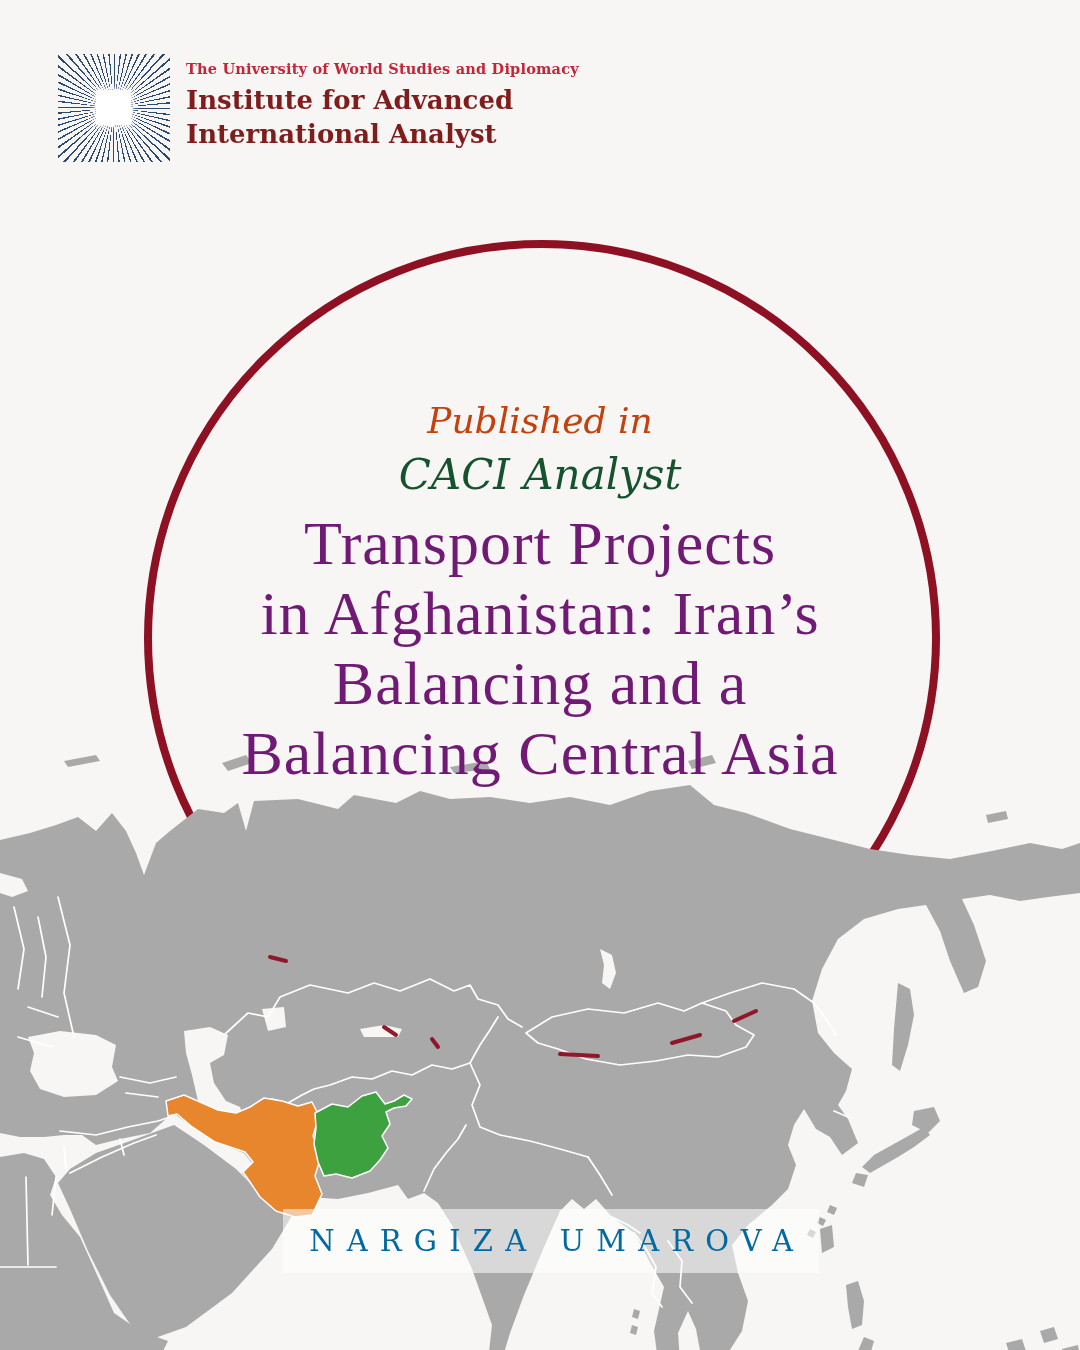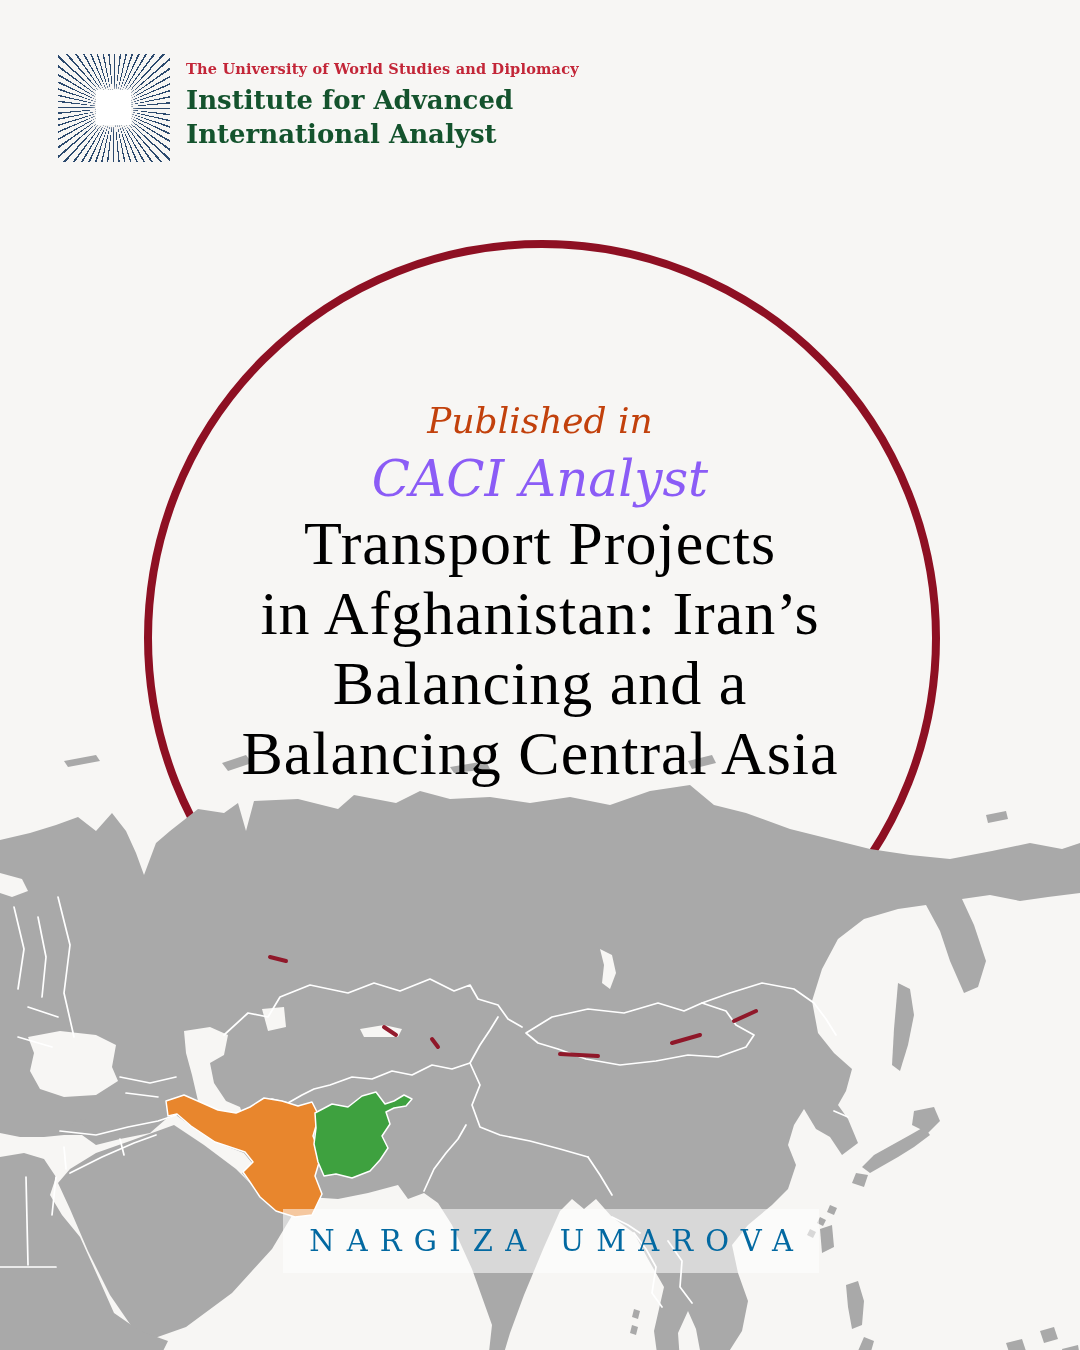--- a/index.html
+++ b/index.html
@@ -15,40 +15,40 @@
   .logo-mark .core{
     position:absolute; left:38px; top:36px; width:35px; height:35px;
     background:#ffffff; box-shadow:0 0 6px 2px rgba(247,246,244,.9);
   }
   .logo-text{position:absolute; left:186px; top:60px; width:560px;}
   .logo-university{
     font-size:14.5px; font-weight:bold; color:#c32638; letter-spacing:.2px;
     margin:0 0 6px 0;
   }
   .logo-institute{
-    font-size:26px; font-weight:bold; color:#14532d; line-height:34px; margin:0;
+    font-size:26px; font-weight:bold; color:#7f1d1d; line-height:34px; margin:0;
   }
   
   .ring{
     position:absolute; left:144px; top:240px; width:780px; height:780px;
     border:8px solid #8e1023; border-radius:50%; z-index:1;
   }
   
   .published{
     position:absolute; left:0; top:400px; width:1080px; text-align:center;
     font-style:italic; font-size:36px; color:#c2410c; z-index:4;
   }
   .journal{
     position:absolute; left:0; top:450px; width:1080px; text-align:center;
-    font-style:italic; font-size:50px; color:#8b5cf6; z-index:4;
+    font-style:italic; font-size:42px; color:#14532d; z-index:4;
   }
   .title{
     position:absolute; left:0; top:508px; width:1080px; text-align:center;
     font-family:"Liberation Serif", serif; font-weight:400;
-    font-size:62px; line-height:70px; color:#000000; letter-spacing:1px; z-index:4;
+    font-size:62px; line-height:70px; color:#701a75; letter-spacing:1px; z-index:4;
   }
   
   .map{position:absolute; left:0; top:745px; width:1080px; height:605px; z-index:2;}
   
   .author-bar{
     position:absolute; left:283px; top:1209px; width:536px; height:64px;
     background:rgba(255,255,255,0.55); z-index:5;
     display:flex; align-items:center; justify-content:center;
   }
   .author-name{

